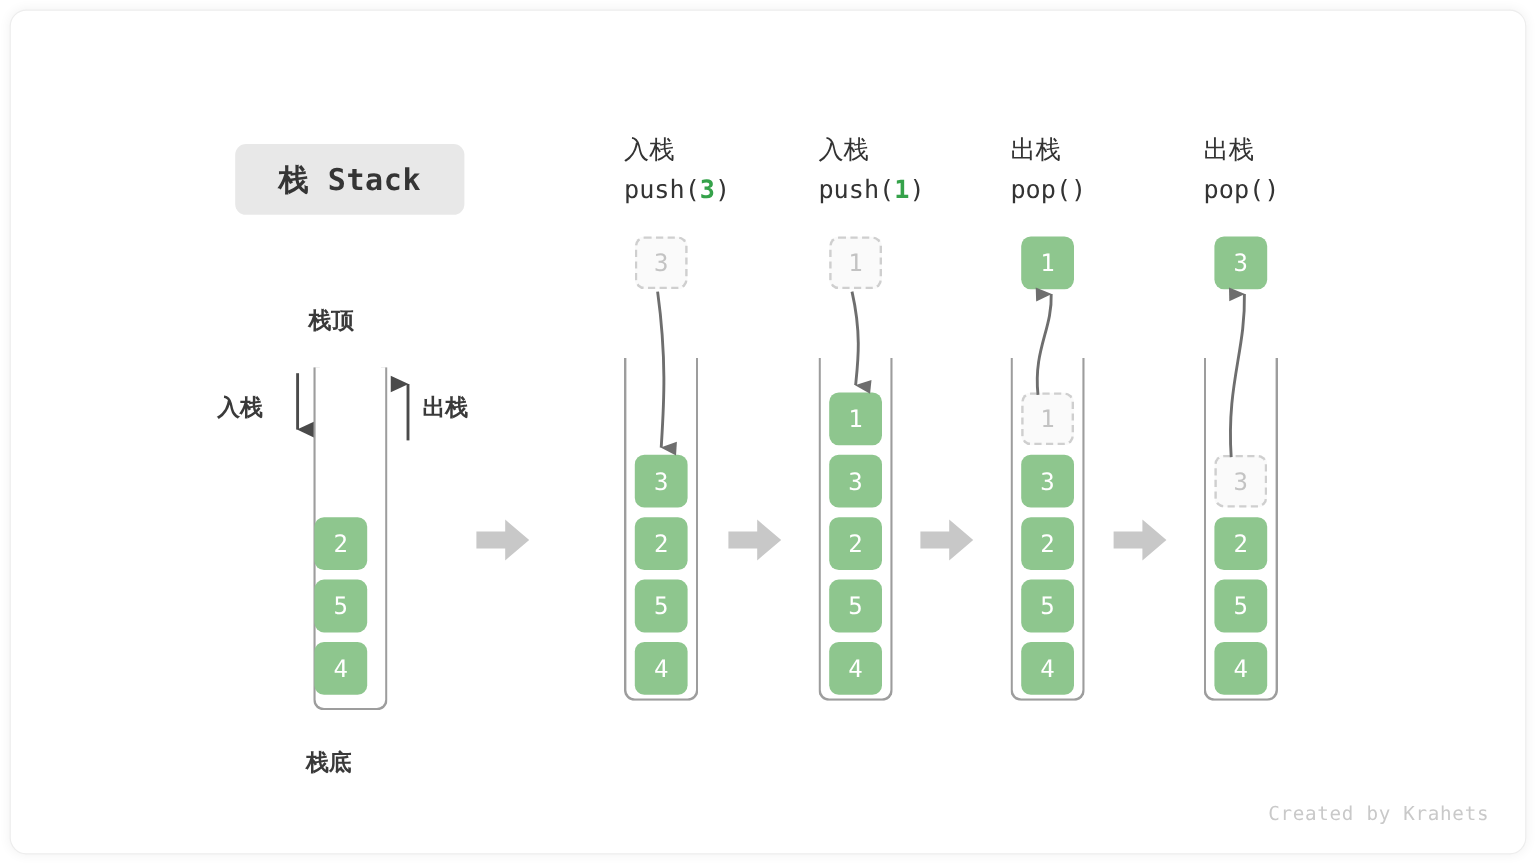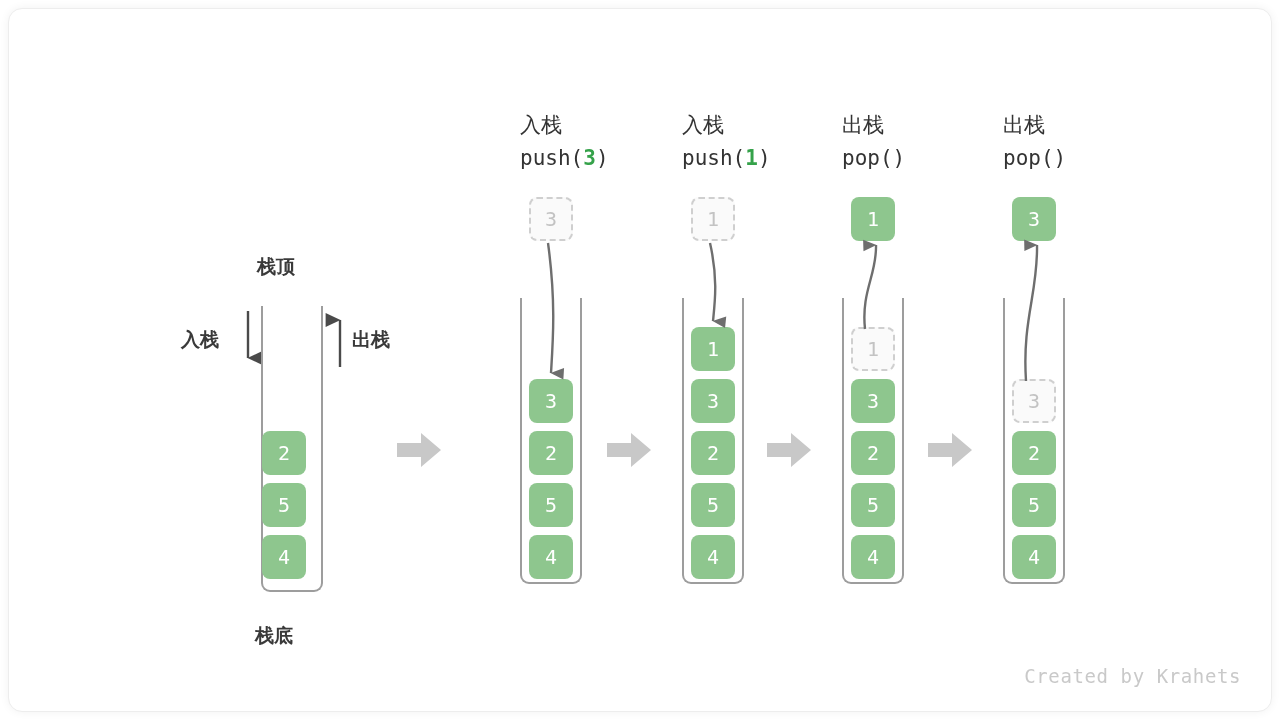--- a/index.html
+++ b/index.html
@@ -78,30 +78,31 @@
     color: #c3c3c3;
   }
 
   
   .step-arrow { width: 44px; height: 34px; }
 
   
   #footer {
     right: 30px; bottom: 24px;
     font-family: "DejaVu Sans Mono", "Liberation Mono", monospace;
-    font-size: 19px; color: #c9c9c9; letter-spacing: 0.6px;
+    font-size: 16px; color: #c9c9c9; letter-spacing: 0.6px;
   }
 
   svg { display: block; overflow: visible; }
 </style>
 </head>
 <body>
 
 <div id="card">
 
+  <div class="abs" id="title-chip">栈 Stack</div>
 
   <div class="abs" style="left:248px; top:245px;">
     <span class="cn-label">栈顶</span>
   </div>
 
   <div class="abs" style="left:172px; top:318px;">
     <span class="cn-label">入栈</span>
   </div>
   <svg class="abs" style="left:228px; top:300px;" width="22" height="60">
     <defs>

